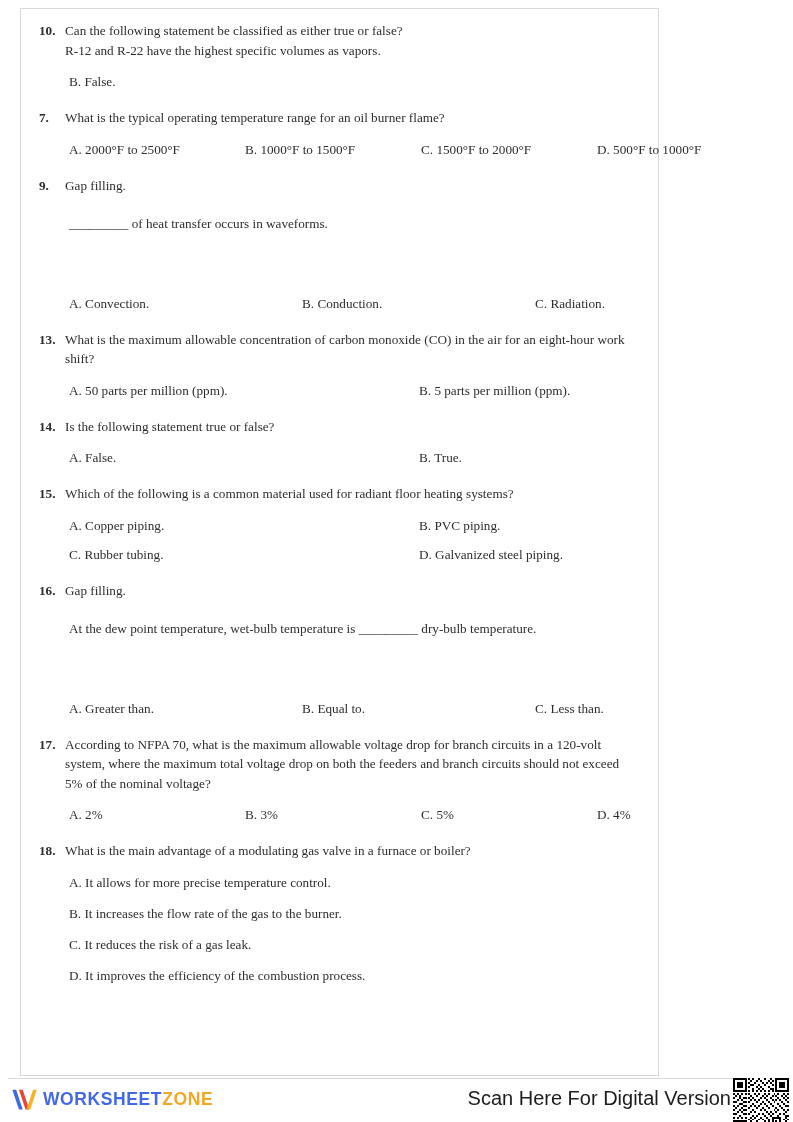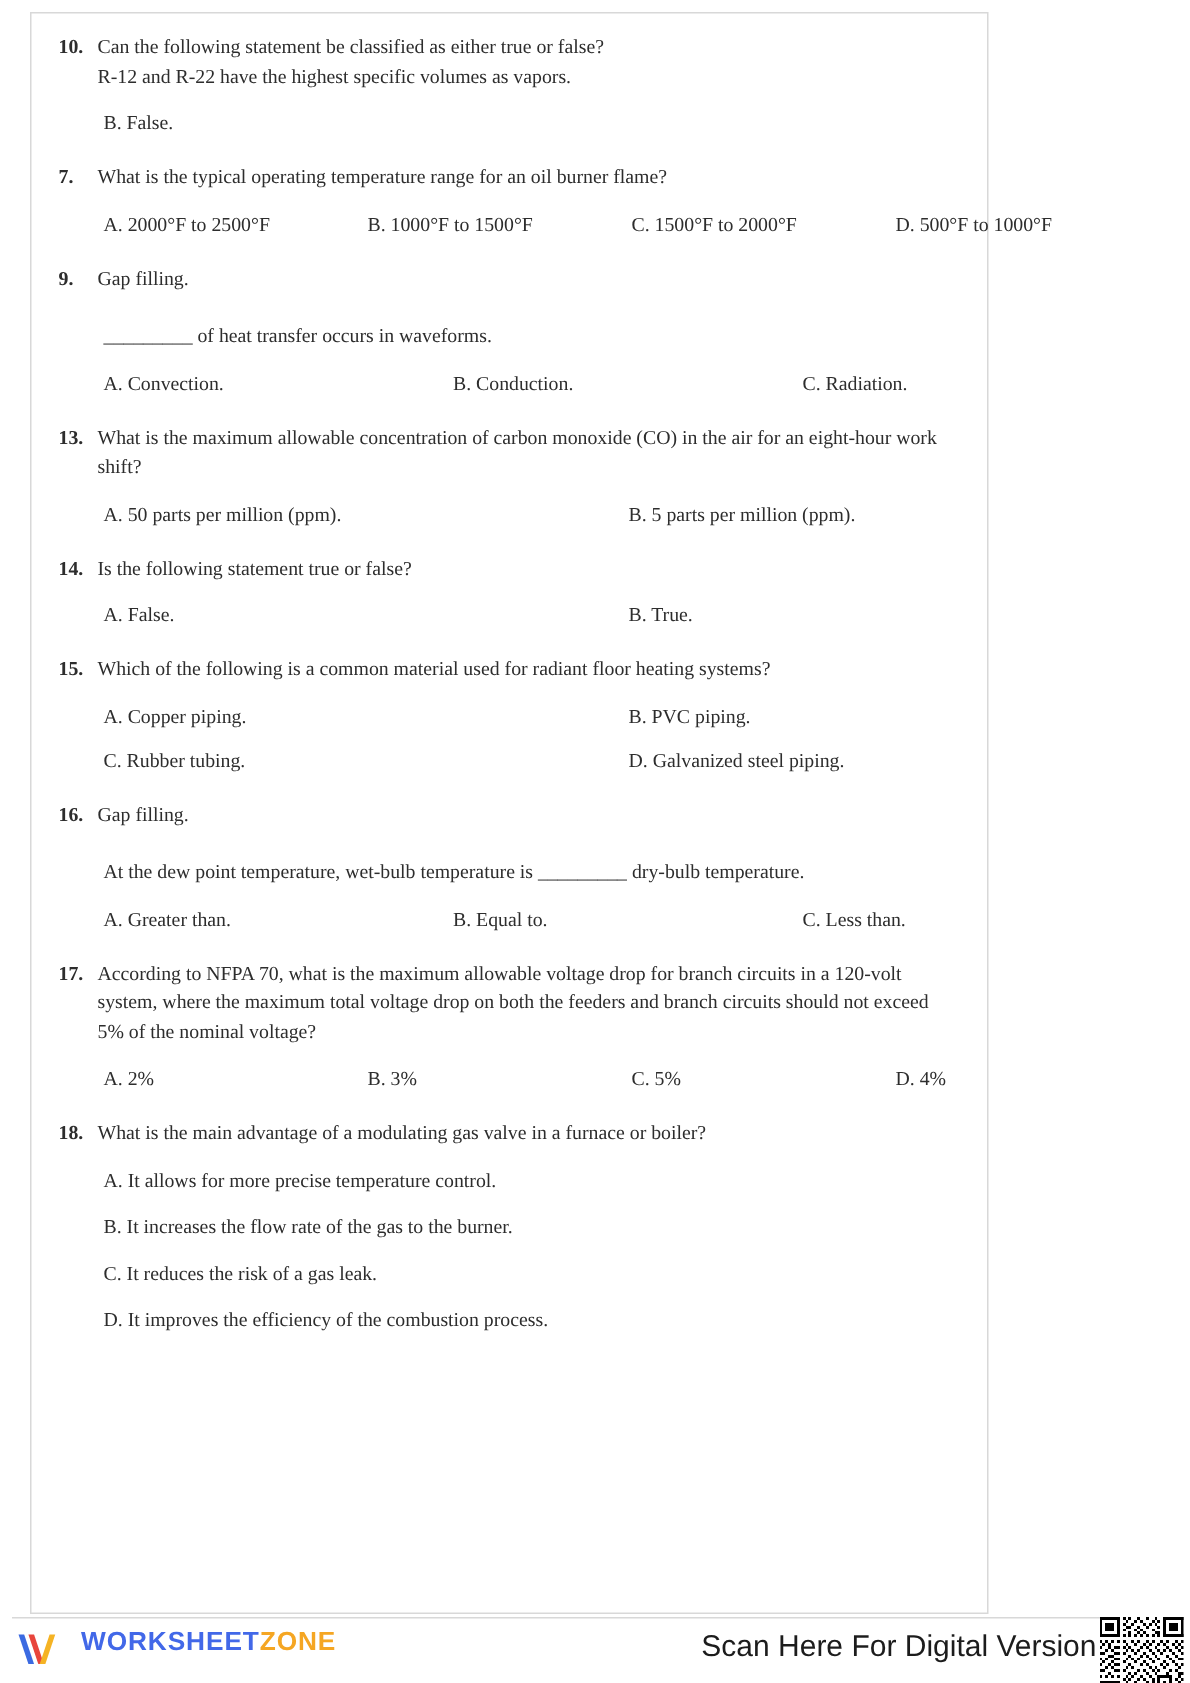--- a/index.html
+++ b/index.html
@@ -83,21 +83,21 @@
   .opt {
     font-size: 13.2px;
     line-height: 19px;
     color: #2d2d2d;
     box-sizing: border-box;
     padding-right: 6px;
   }
 
   
   .cols-4 .opt { width: 176px; flex: 0 0 176px; }
-  .cols-3 .opt { width: 233px; flex: 0 0 233px; }
+  .cols-3 .opt { width: 233px; flex: 0 0 233px; margin-top: 48px; }
   .cols-2 .opt { width: 350px; flex: 0 0 350px; }
   .cols-1 .opt { width: 100%; flex: 1 1 auto; }
 
   .cols-1 .opt-row { margin-bottom: 12px; }
 
   
   .footer {
     position: absolute;
     left: 0;
     top: 1078px;
@@ -110,22 +110,22 @@
     top: 0;
     width: 777px;
     height: 1px;
     background: #d8d8d8;
   }
   .brand {
     position: absolute;
     left: 10px;
     top: 8px;
     display: flex;
-    align-items: flex-start;
-    gap: 12px;
+    align-items: center;
+    gap: 1px;
   }
   .brand-mark {
     width: 32px;
     height: 28px;
     display: block;
   }
   .brand-text {
     font-size: 17.5px;
     font-weight: bold;
     letter-spacing: 0.6px;

